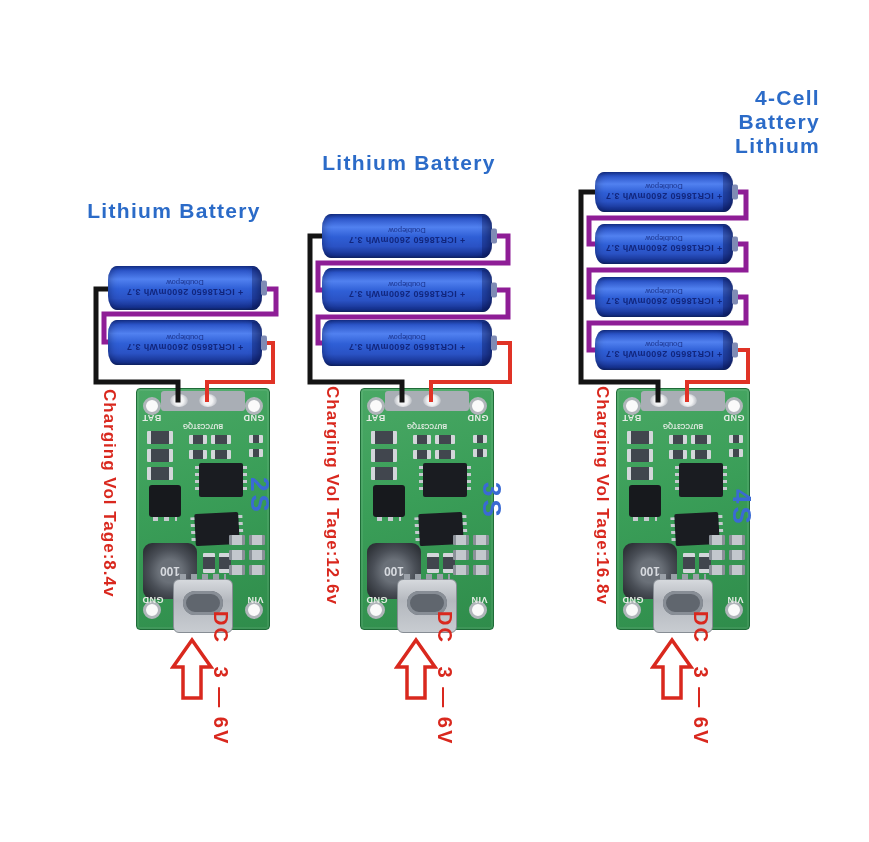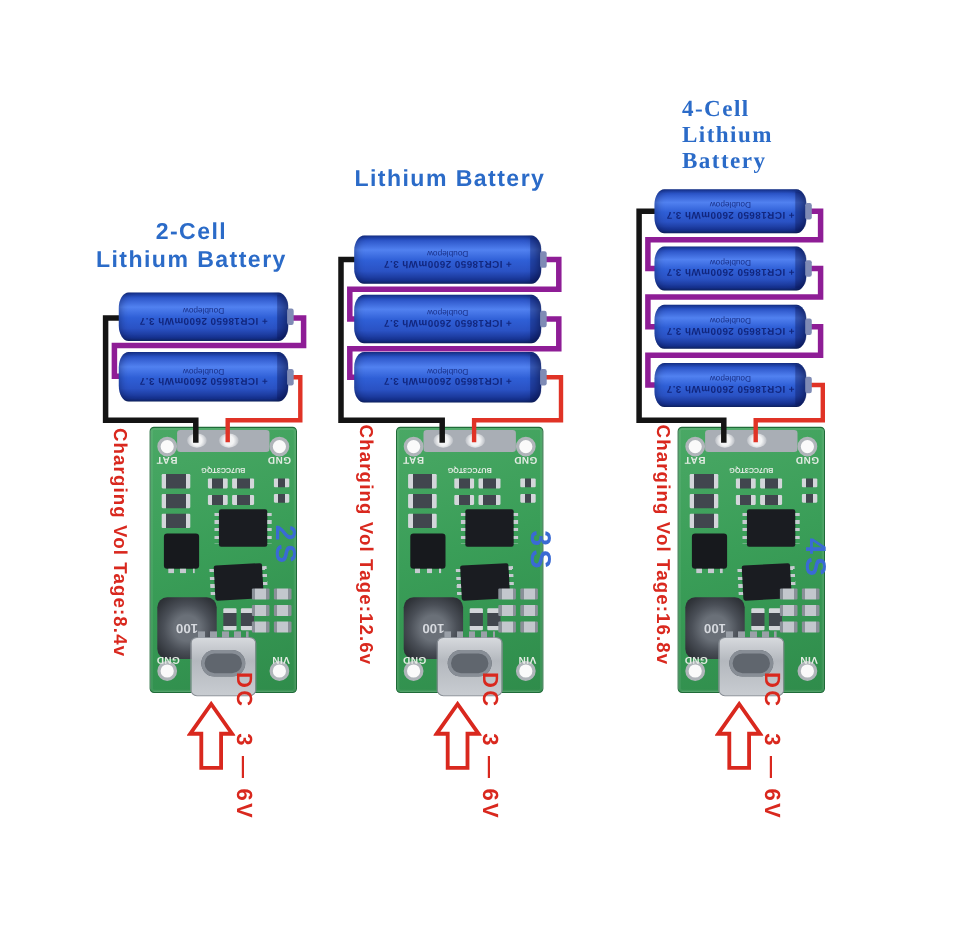--- a/index.html
+++ b/index.html
@@ -7,21 +7,21 @@
 
   
   #wires{position:absolute;left:0;top:0;z-index:3;}
   #wires path{fill:none;stroke-linejoin:miter;stroke-linecap:square;}
   .wk{stroke:var(--wire-black);stroke-width:5;}
   .wp{stroke:var(--wire-purple);stroke-width:5;}
   .wr{stroke:var(--wire-red);stroke-width:4;}
 
   
   .title{position:absolute;z-index:5;color:var(--title-blue);font-weight:bold;font-size:21px;line-height:26px;letter-spacing:1.3px;text-align:center;}
-  .title.left{text-align:left;line-height:24px;font-family:Liberation Serif, serif;}
+  .title.left{text-align:right;line-height:24px;}
   .vtext{position:absolute;z-index:5;writing-mode:vertical-rl;text-orientation:mixed;white-space:pre;}
   .charging{color:var(--label-red);font-weight:bold;font-size:17px;letter-spacing:1px;}
   .board-label{color:var(--cell-blue);font-weight:bold;font-size:26px;letter-spacing:3px;}
   .dc-label{color:var(--label-red);font-weight:bold;font-size:20px;letter-spacing:2px;}
   .arrow{position:absolute;z-index:5;}
   .arrow polygon{fill:#fff;stroke:var(--label-red);stroke-width:3.5;stroke-linejoin:miter;}
 
   
   .battery{position:absolute;z-index:4;border-radius:9px/14px;
     background:linear-gradient(180deg,#15328f 0%,#2c55c8 10%,#5181f0 30%,var(--battery-blue) 52%,#2a52c4 74%,#16318e 94%,#0f2568 100%);
@@ -90,21 +90,20 @@
     <path class="wr" d="M490 343 H510 V382 H431 V400"></path>
 
     <path class="wk" d="M599 192 H581 V382 H658 V400"></path>
     <path class="wp" d="M731 192 H746 V218 H589 V244 H597"></path>
     <path class="wp" d="M731 244 H746 V270 H589 V297 H597"></path>
     <path class="wp" d="M731 297 H746 V323 H589 V350 H597"></path>
     <path class="wr" d="M731 350 H748 V382 H687 V400"></path>
   </svg>
 
   <div class="title" style="left:58px;top:198px;width:232px;">
-    <div>2-Cell</div>
     <div>Lithium Battery</div>
   </div>
 
   <div class="battery" style="left:108px;top:266px;width:154px;height:44px;">
     <div class="bat-print">
       <div class="bp1">+ ICR18650 2600mWh 3.7</div>
       <div class="bp2">Doublepow</div>
     </div>
     <div class="bat-cap"></div>
     <div class="bat-tip"></div>
@@ -238,22 +237,22 @@
 
   <div class="vtext charging" style="left:322px;top:386px;">Charging Vol Tage:12.6v</div>
   <div class="vtext board-label" style="left:476px;top:482px;">3S</div>
   <div class="vtext dc-label" style="left:433px;top:611px;">DC   3 — 6V</div>
   <svg class="arrow" style="left:394px;top:637px;" width="44" height="64" viewBox="0 0 44 64">
     <polygon points="22,3 41,30 31,30 31,61 13,61 13,30 3,30"></polygon>
   </svg>
 
   <div class="title left" style="left:620px;top:86px;width:200px;">
     <div>4-Cell</div>
+    <div>Battery</div>
     <div>Lithium</div>
-    <div>Battery</div>
   </div>
 
   <div class="battery" style="left:595px;top:172px;width:138px;height:40px;">
     <div class="bat-print">
       <div class="bp1">+ ICR18650 2600mWh 3.7</div>
       <div class="bp2">Doublepow</div>
     </div>
     <div class="bat-cap"></div>
     <div class="bat-tip"></div>
   </div>

